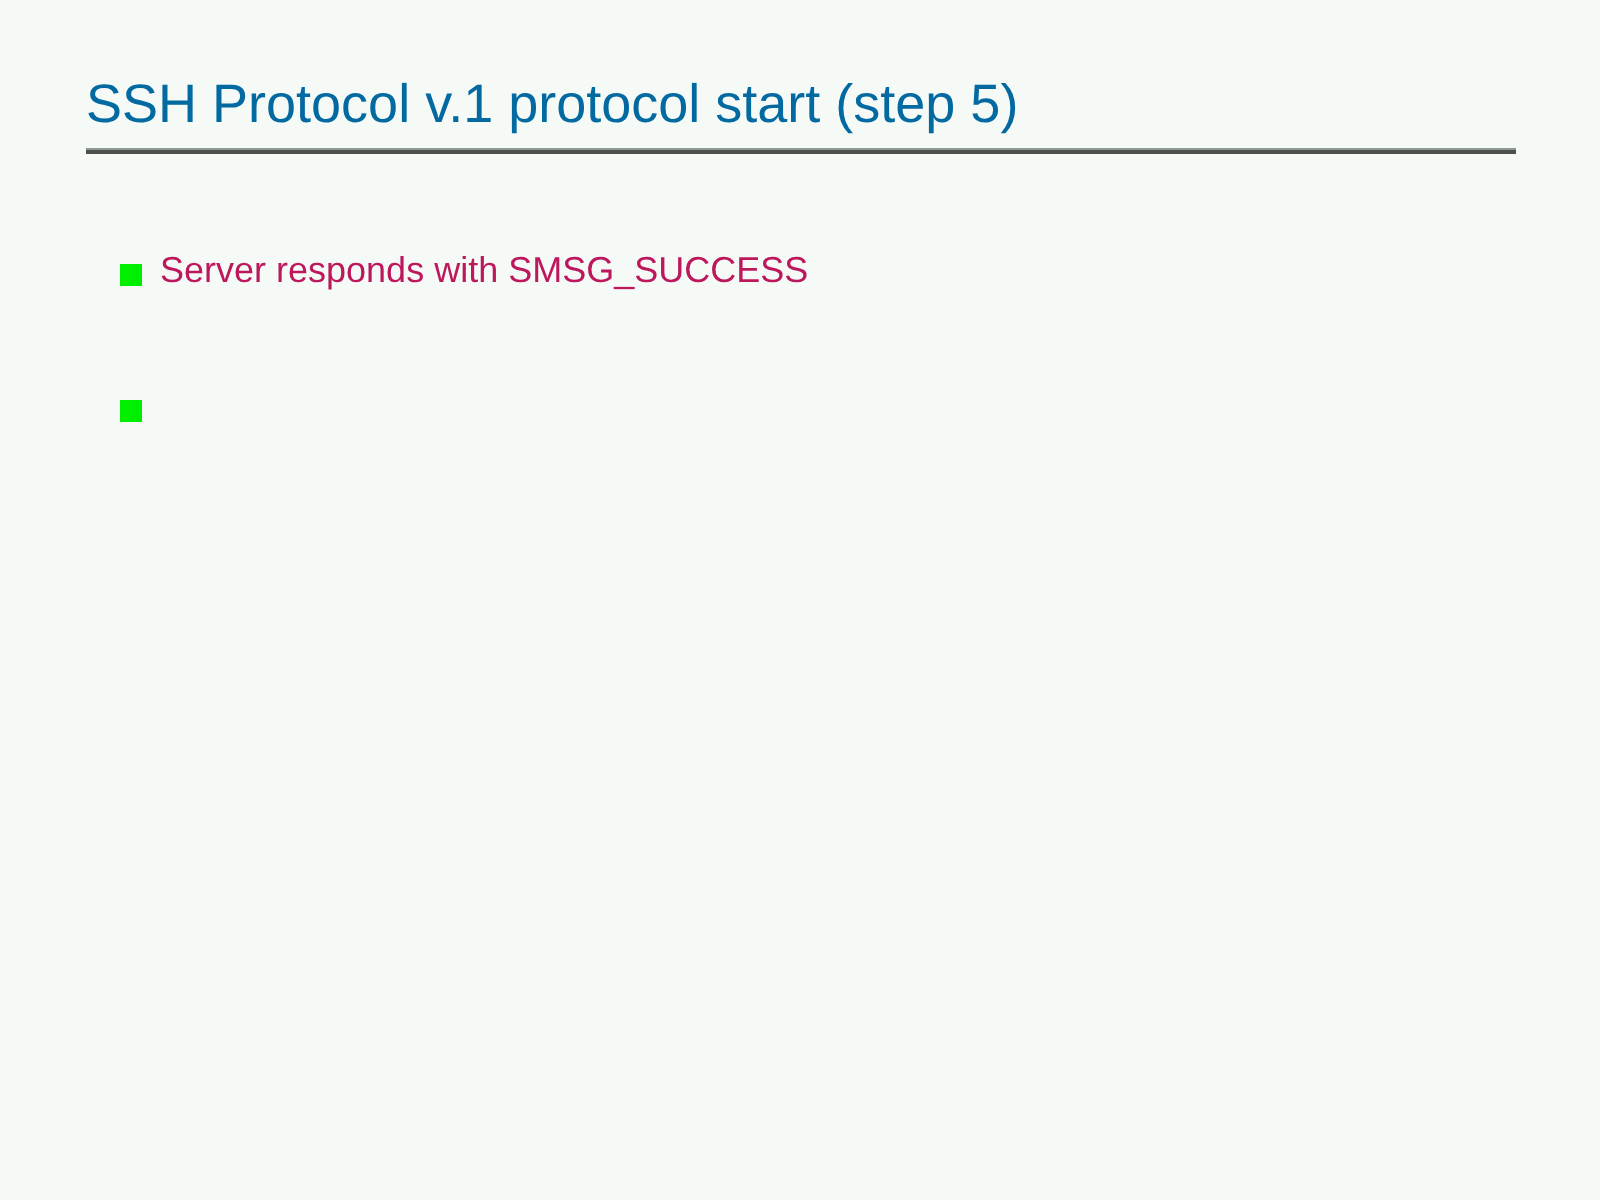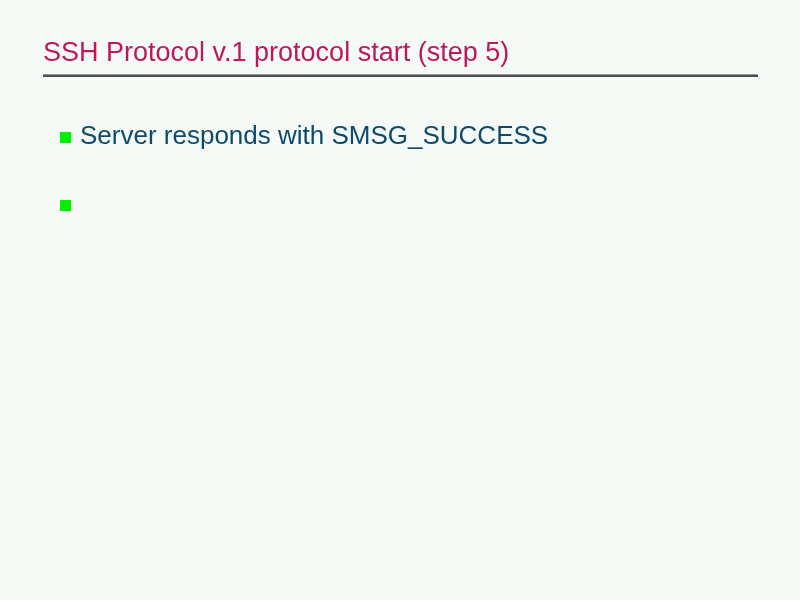--- a/index.html
+++ b/index.html
@@ -29,21 +29,21 @@
     left: 43px;
     top: 36px;
     width: 715px;
   }
 
   .slide-title {
     font-family: "Liberation Sans", sans-serif;
     font-size: 27px;
     font-weight: 400;
     line-height: 32px;
-    color: #be185d;
+    color: #0369a1;
     letter-spacing: 0px;
     white-space: nowrap;
     margin: 0;
     padding: 0;
   }
 
   .title-rule {
     margin-top: 6px;
     width: 715px;
     height: 3px;
@@ -79,24 +79,24 @@
     top: 12px;
     width: 11px;
     height: 11px;
     background: #00ee00;
     display: block;
   }
 
   .bullet-text {
     display: block;
     font-family: "Liberation Sans", sans-serif;
-    font-size: 26px;
+    font-size: 18px;
     font-weight: 400;
     line-height: 30px;
-    color: #0c4a6e;
+    color: #be185d;
     white-space: nowrap;
   }
 </style>
 </head>
 <body>
 
 <div class="slide">
 
   <div class="title-block">
     <h1 class="slide-title">SSH Protocol v.1 protocol start (step 5)</h1>

